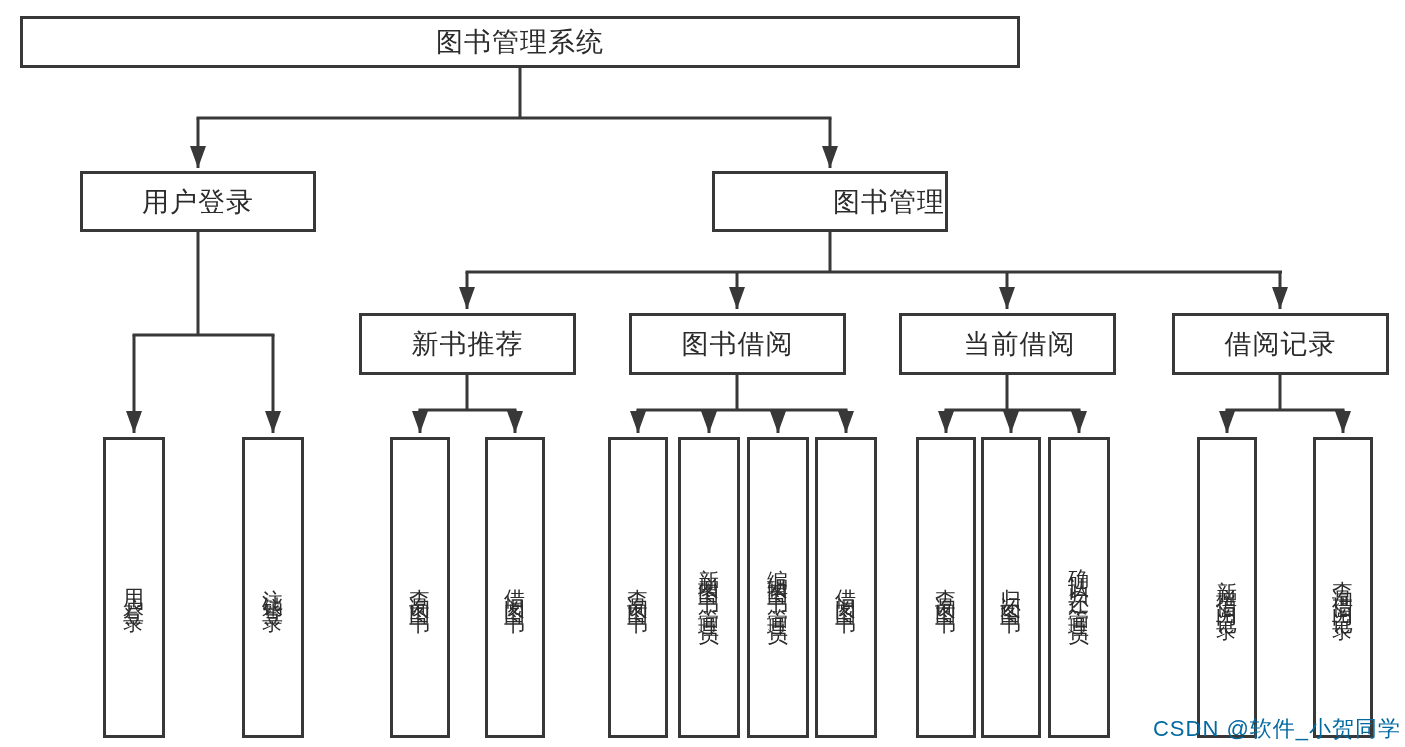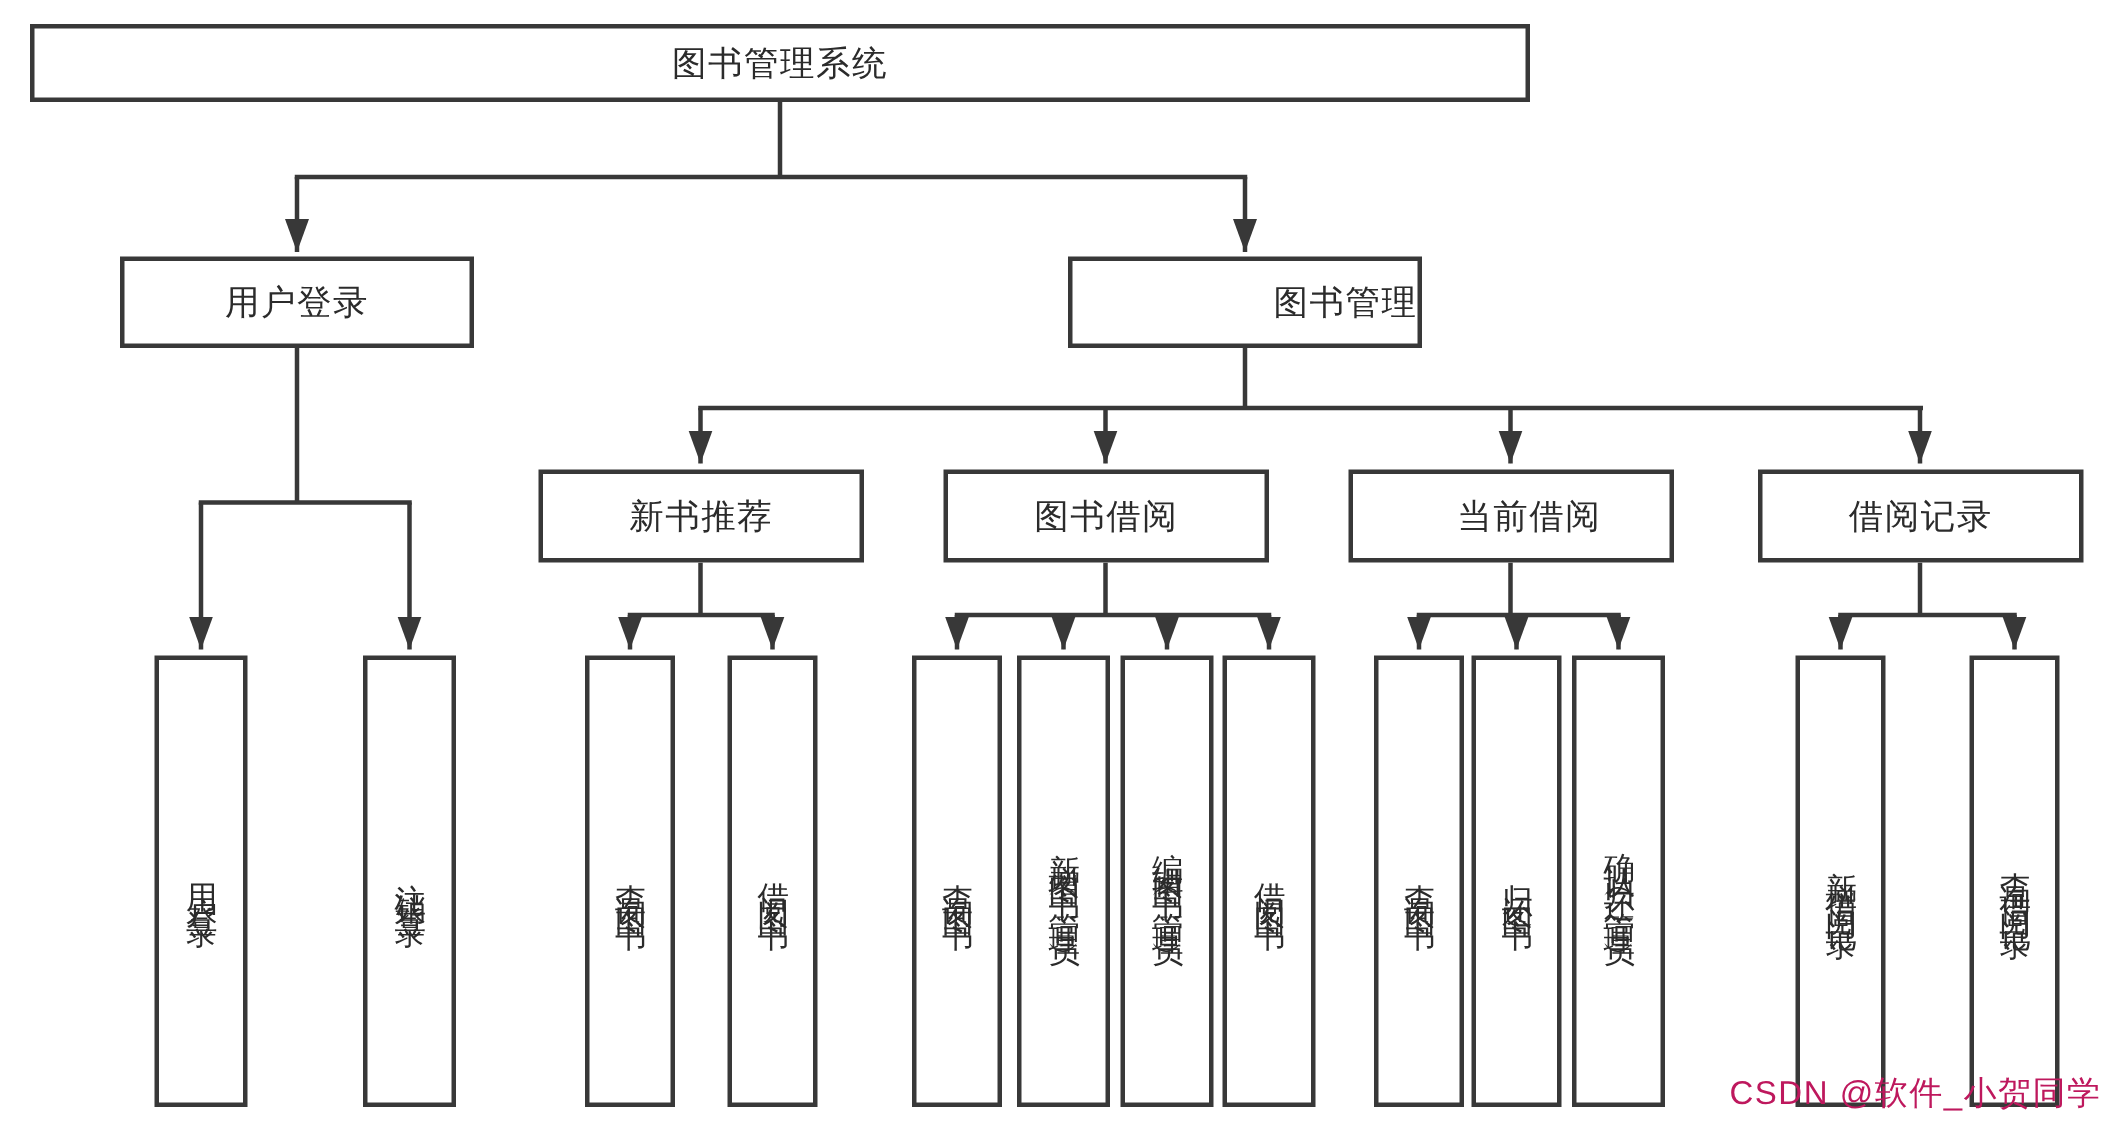--- a/index.html
+++ b/index.html
@@ -24,21 +24,21 @@
   .box {
     position: absolute;
     border: 3px solid #383838;
     background: #ffffff;
     display: flex;
     align-items: center;
     justify-content: center;
     z-index: 2;
   }
   .h-box span {
-    font-size: 23px;
+    font-size: 27px;
     letter-spacing: 1px;
     color: #2b2b2b;
     white-space: nowrap;
   }
   .v-box span {
     writing-mode: vertical-rl;
     text-orientation: mixed;
     font-size: 21px;
     letter-spacing: 8px;
     line-height: 1;
@@ -69,21 +69,21 @@
   .leaf-cb-confirm { left: 1048px; width: 62px; }
   .leaf-br-add     { left: 1197px; width: 60px; }
   .leaf-br-query   { left: 1313px; width: 60px; }
 
   .watermark {
     position: absolute;
     right: 4px;
     bottom: 3px;
     font-size: 22px;
     letter-spacing: 1px;
-    color: #be185d;
+    color: #0369a1;
     z-index: 5;
     white-space: nowrap;
   }
 </style>
 </head>
 <body>
 
 <div class="canvas">
 
   <svg class="connectors" viewBox="0 0 1405 747" xmlns="http://www.w3.org/2000/svg">

